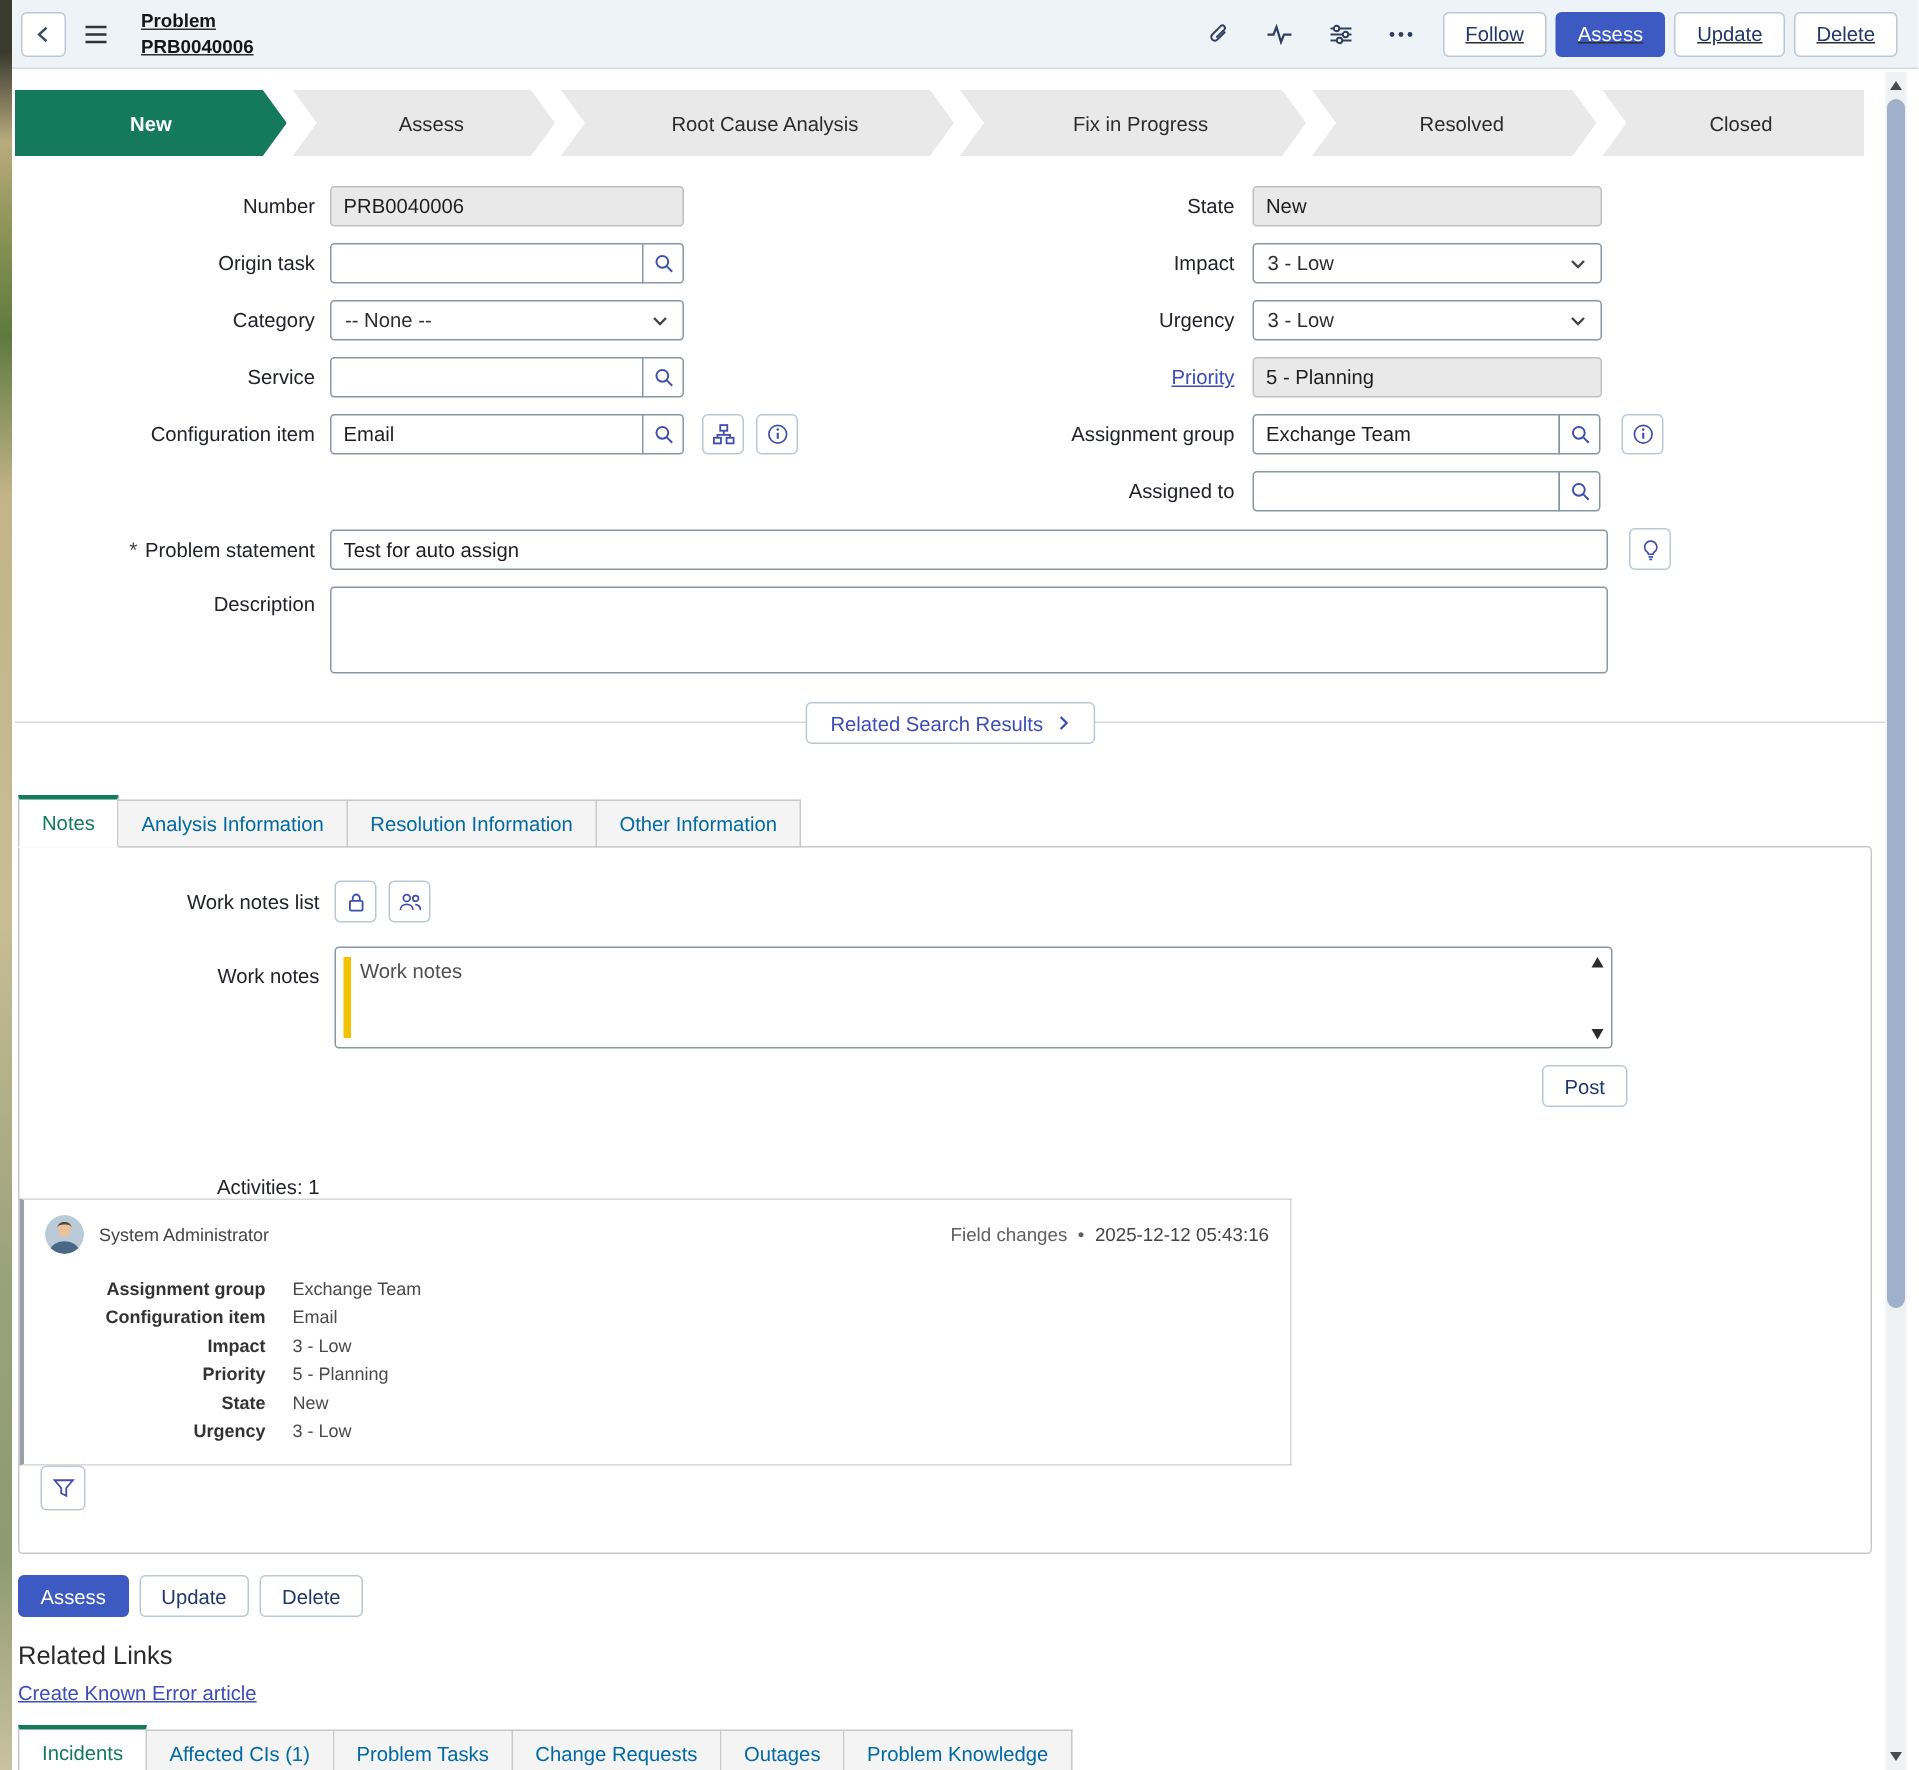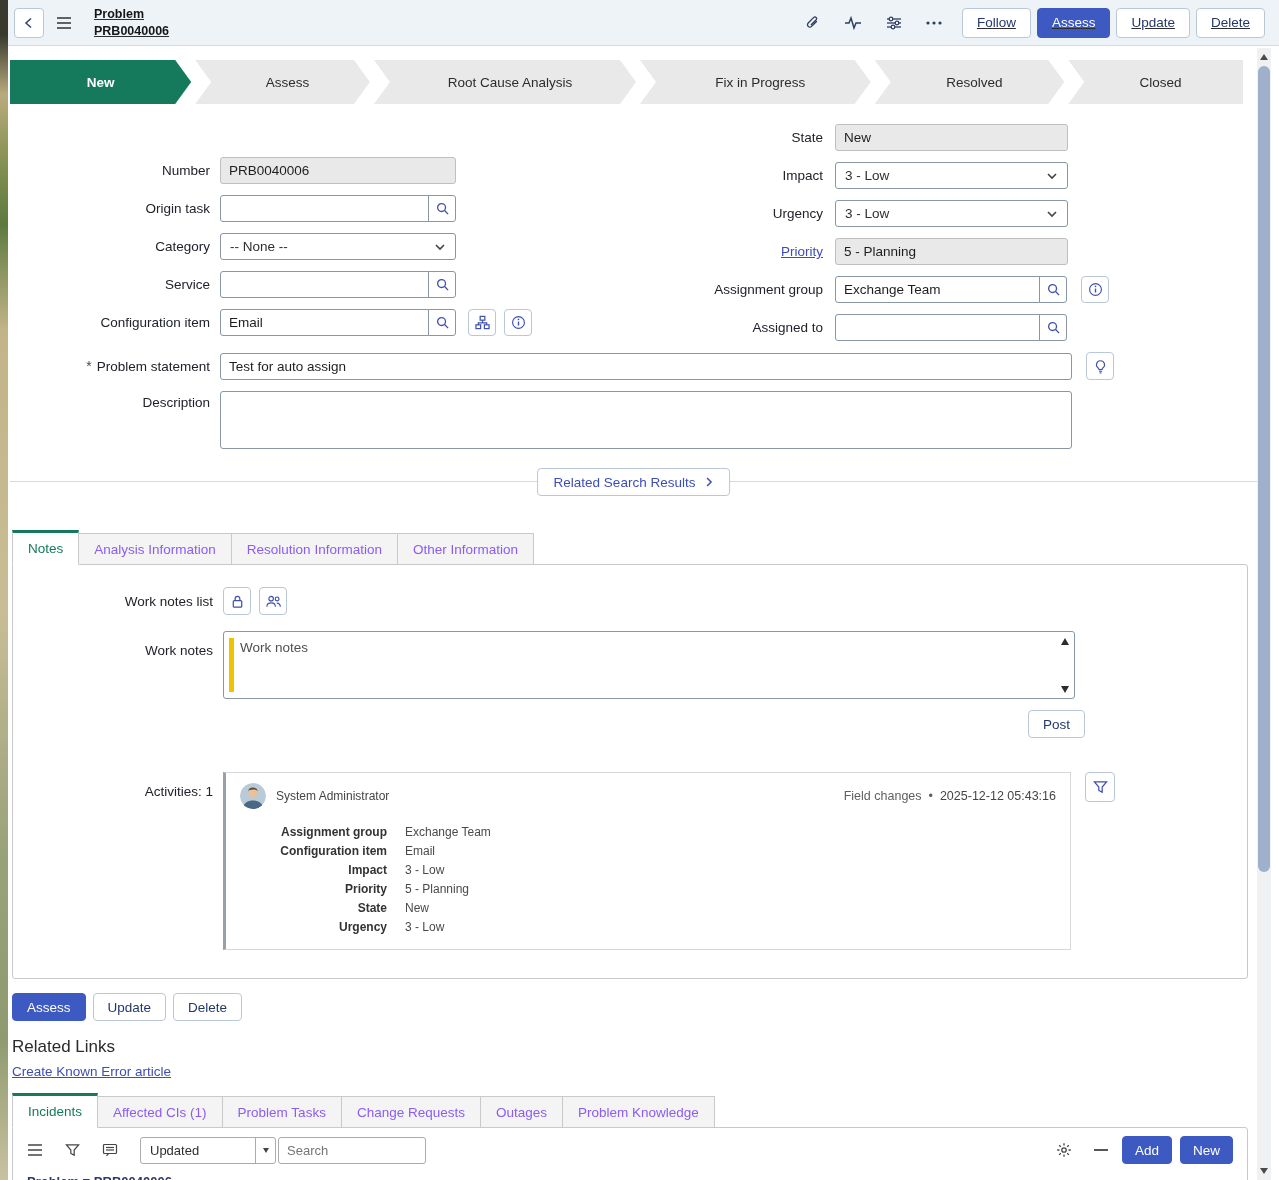--- a/index.html
+++ b/index.html
@@ -37,21 +37,21 @@
   .stage{flex:1;height:44px;display:flex;align-items:center;justify-content:center;background:#e9e9e9;
     color:#2c2c2c;margin-left:4px;cursor:pointer;padding-left:10px;
     clip-path:polygon(0 0,calc(100% - 16px) 0,100% 50%,calc(100% - 16px) 100%,0 100%,16px 50%);}
   .stage.first{margin-left:0;padding-left:0;
     clip-path:polygon(0 0,calc(100% - 16px) 0,100% 50%,calc(100% - 16px) 100%,0 100%);}
   .stage.last{clip-path:polygon(0 0,100% 0,100% 100%,0 100%,16px 50%);}
   .stage.active{background:#157a5c;color:#fff;font-weight:bold;}
 
   
   .form-grid{display:flex;margin-top:20px;}
-  .col-l{width:610px;margin-top:33px;}
+  .col-l{width:610px;}
   .col-r{flex:1;}
   .frow{display:flex;align-items:center;margin-bottom:11px;}
   .flabel{width:210px;text-align:right;padding-right:10px;color:#21232b;flex:none;}
   .col-r .flabel{width:215px;padding-right:12px;}
   .flabel a{color:#3d4db7;text-decoration:underline;cursor:pointer;}
   input,textarea{font-family:inherit;font-size:13.5px;color:#1e1e1e;outline:none;}
   .inp{height:27px;border:1px solid #8996a6;border-radius:3px;padding:0 8px;background:#fff;}
   .ro{background:#e9e9e9;border-color:#bfbfbf;}
   .ref{display:flex;align-items:center;}
   .ref .inp{border-radius:3px 0 0 3px;}
@@ -70,39 +70,39 @@
   
   .rs-divider{margin-top:32px;border-top:1px solid #dadada;position:relative;width:1247px;height:1px;}
   .rs-btn{position:absolute;left:50%;top:-14px;transform:translateX(-50%);height:28px;background:#fff;
     border:1px solid #b9c7d6;border-radius:4px;color:#3d4db7;display:flex;align-items:center;gap:10px;
     padding:0 16px;font-size:13.5px;cursor:pointer;}
 
   
   .tabs{display:flex;align-items:flex-end;margin-left:2px;margin-top:48px;position:relative;z-index:2;}
   .tabs2{margin-top:14px;}
   .tab{height:32px;padding:0 15px;display:flex;align-items:center;background:#f4f4f4;
-    border:1px solid #c9c9c9;border-left:none;color:#8b5cf6;cursor:pointer;white-space:nowrap;}
+    border:1px solid #c9c9c9;border-left:none;color:#0369a1;cursor:pointer;white-space:nowrap;}
   .tab:first-child{border-left:1px solid #c9c9c9;}
   .tab.active{background:#fff;color:#157a5c;border-top:3px solid #157a5c;height:35px;border-bottom:1px solid #fff;}
   .section-box{border:1px solid #c9c9c9;border-radius:0 3px 3px 3px;background:#fff;width:1236px;
     margin-left:2px;margin-top:-1px;padding:22px 0 28px 0;position:relative;z-index:1;}
 
   
   .wn-wrap{position:relative;width:852px;height:68px;border:1px solid #8996a6;border-radius:3px;background:#fff;}
   .wn-ta{position:absolute;inset:0;border:none;background:transparent;resize:none;padding:8px 22px 8px 16px;}
   .wn-ta::placeholder{color:#4f4f4f;opacity:1;}
   .wn-bar{position:absolute;left:5px;top:6px;bottom:6px;width:5px;background:#f2c200;}
   .wn-sb{position:absolute;right:2px;width:14px;display:flex;align-items:center;justify-content:center;
     height:14px;cursor:pointer;}
   .tri-up{width:0;height:0;border-left:4.5px solid transparent;border-right:4.5px solid transparent;border-bottom:7px solid #2c2c2c;}
   .tri-dn{width:0;height:0;border-left:4.5px solid transparent;border-right:4.5px solid transparent;border-top:7px solid #2c2c2c;}
   .post-row{margin-left:220px;width:852px;display:flex;justify-content:flex-end;margin-top:8px;}
 
   
-  .act-row{display:flex;align-items:flex-start;margin-top:34px;}
+  .act-row{display:flex;align-items:flex-start;margin-top:34px;flex-direction:column;}
   .act-label{padding-top:12px;}
   .act-card{width:848px;border:1px solid #d8d8d8;border-left:3px solid #99a0a8;background:#fff;
     padding:10px 14px 12px;}
   .act-head{display:flex;align-items:center;}
   .avatar{width:26px;height:26px;border-radius:50%;overflow:hidden;flex:none;margin-right:10px;}
   .act-author{font-size:12px;color:#454545;}
   .act-meta{margin-left:auto;display:flex;align-items:center;gap:7px;font-size:12.5px;color:#5f5f5f;}
   .act-time{color:#454545;}
   .act-changes{margin-top:14px;}
   .chg{display:flex;font-size:12px;line-height:19px;}

